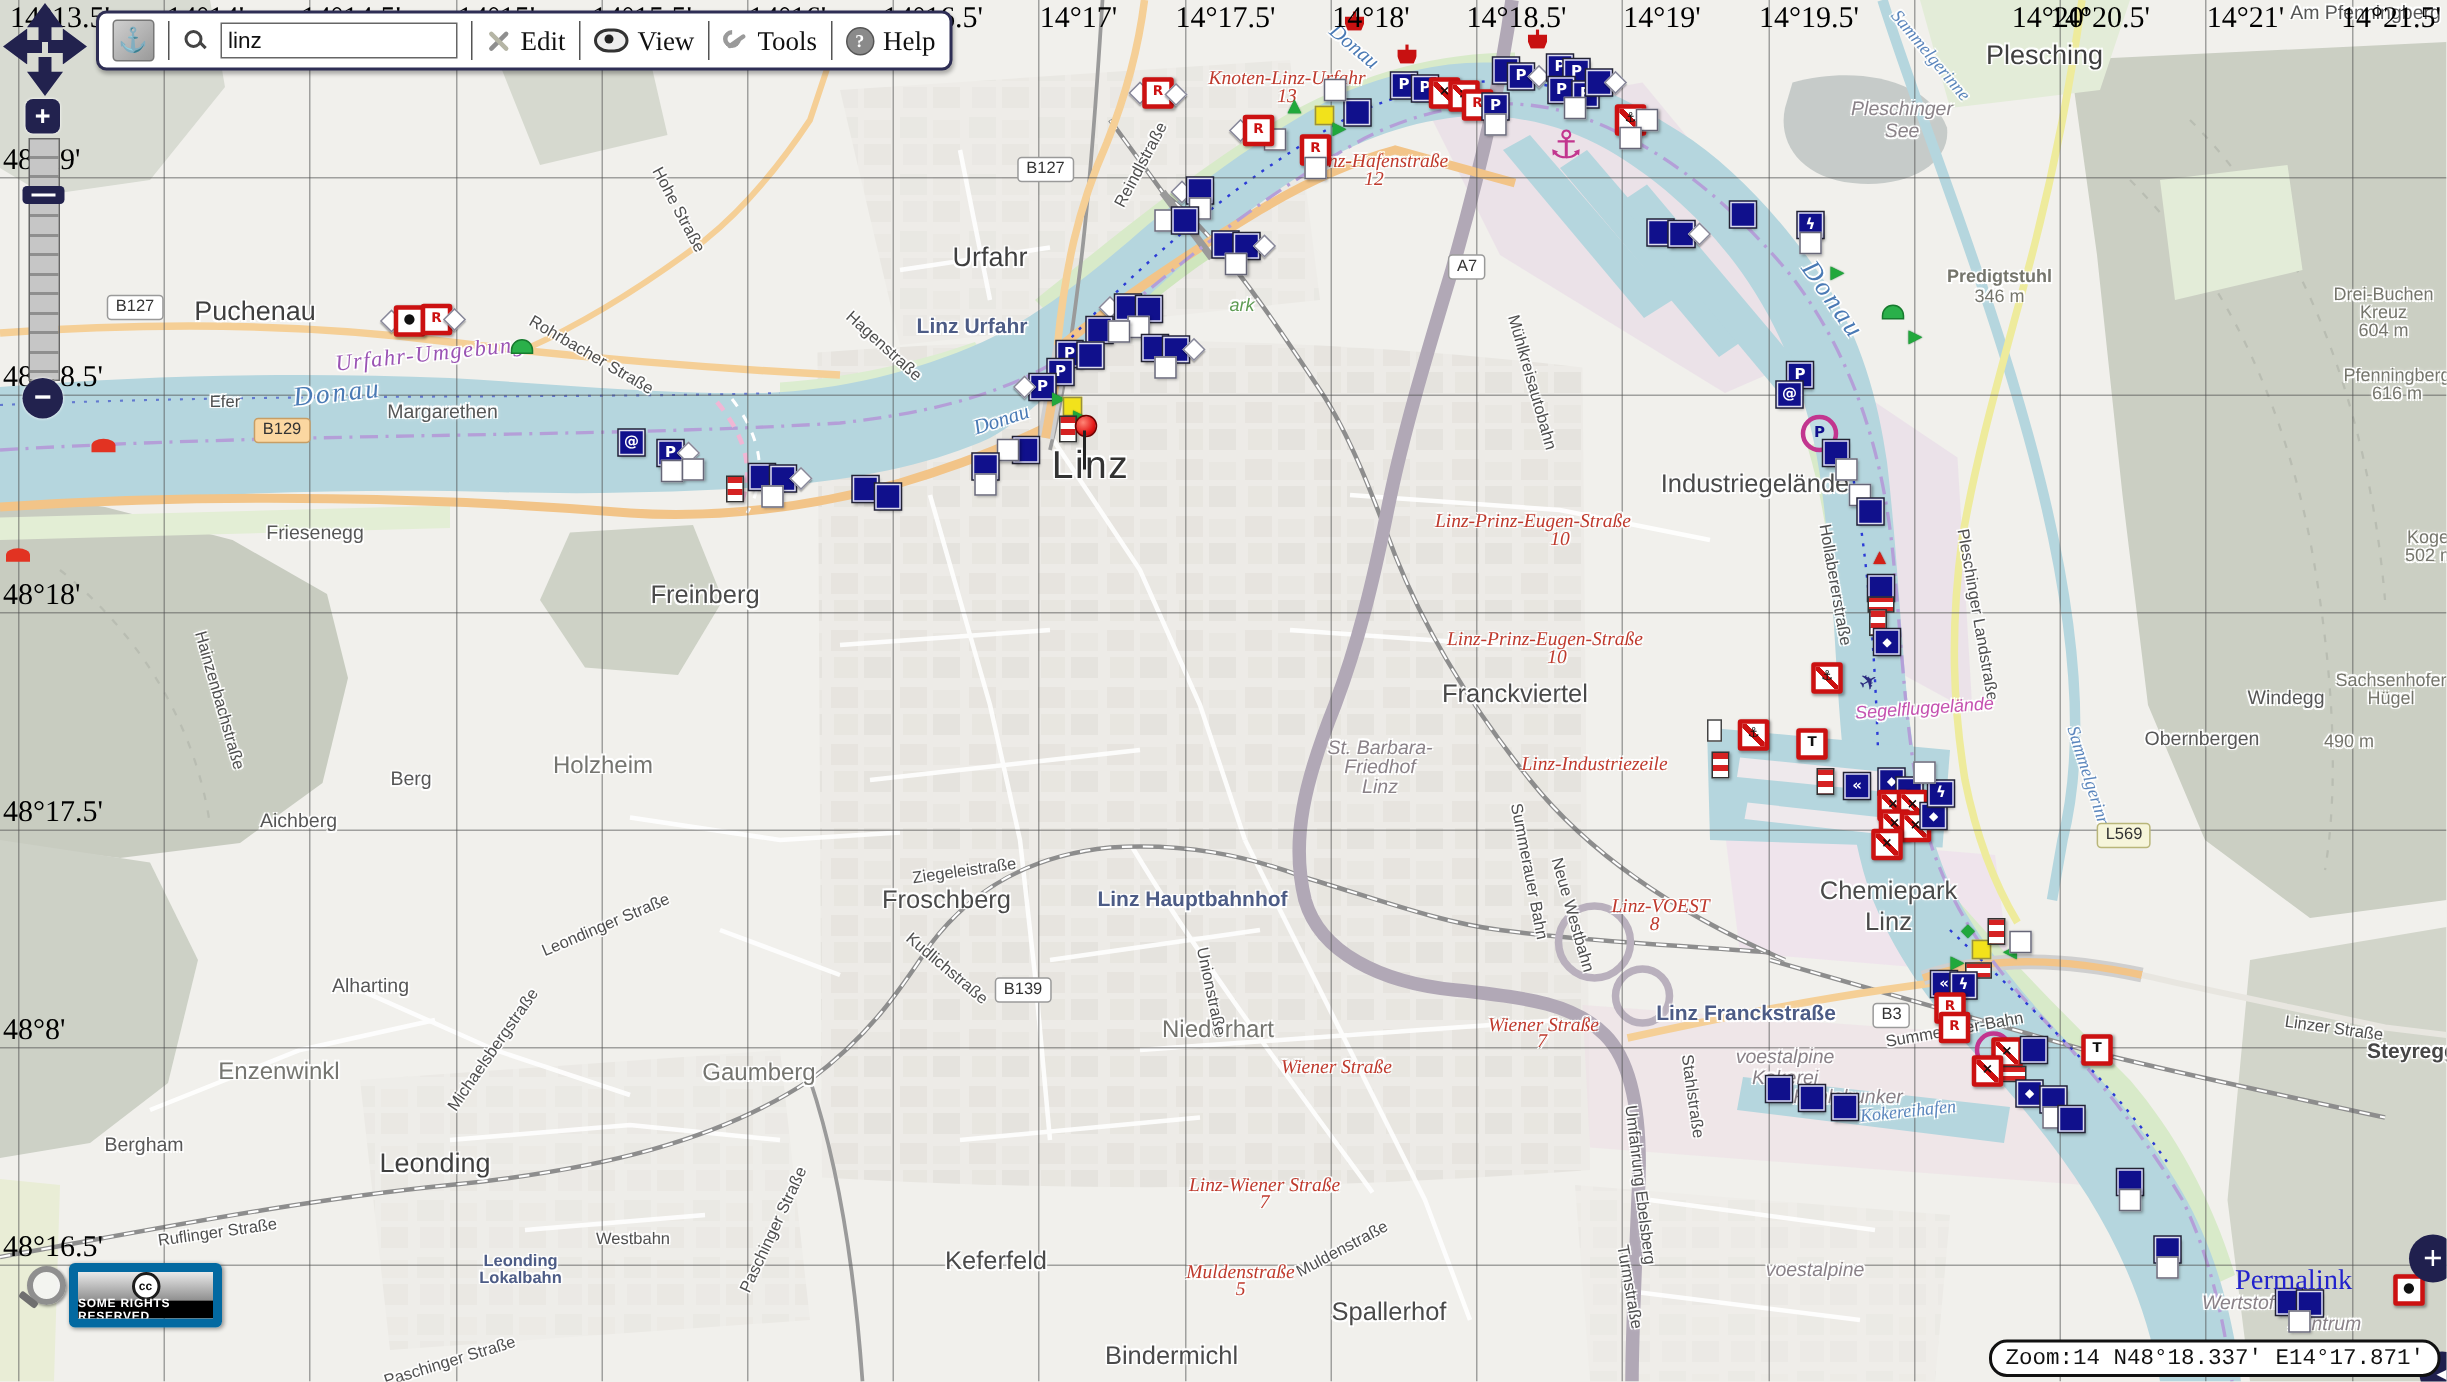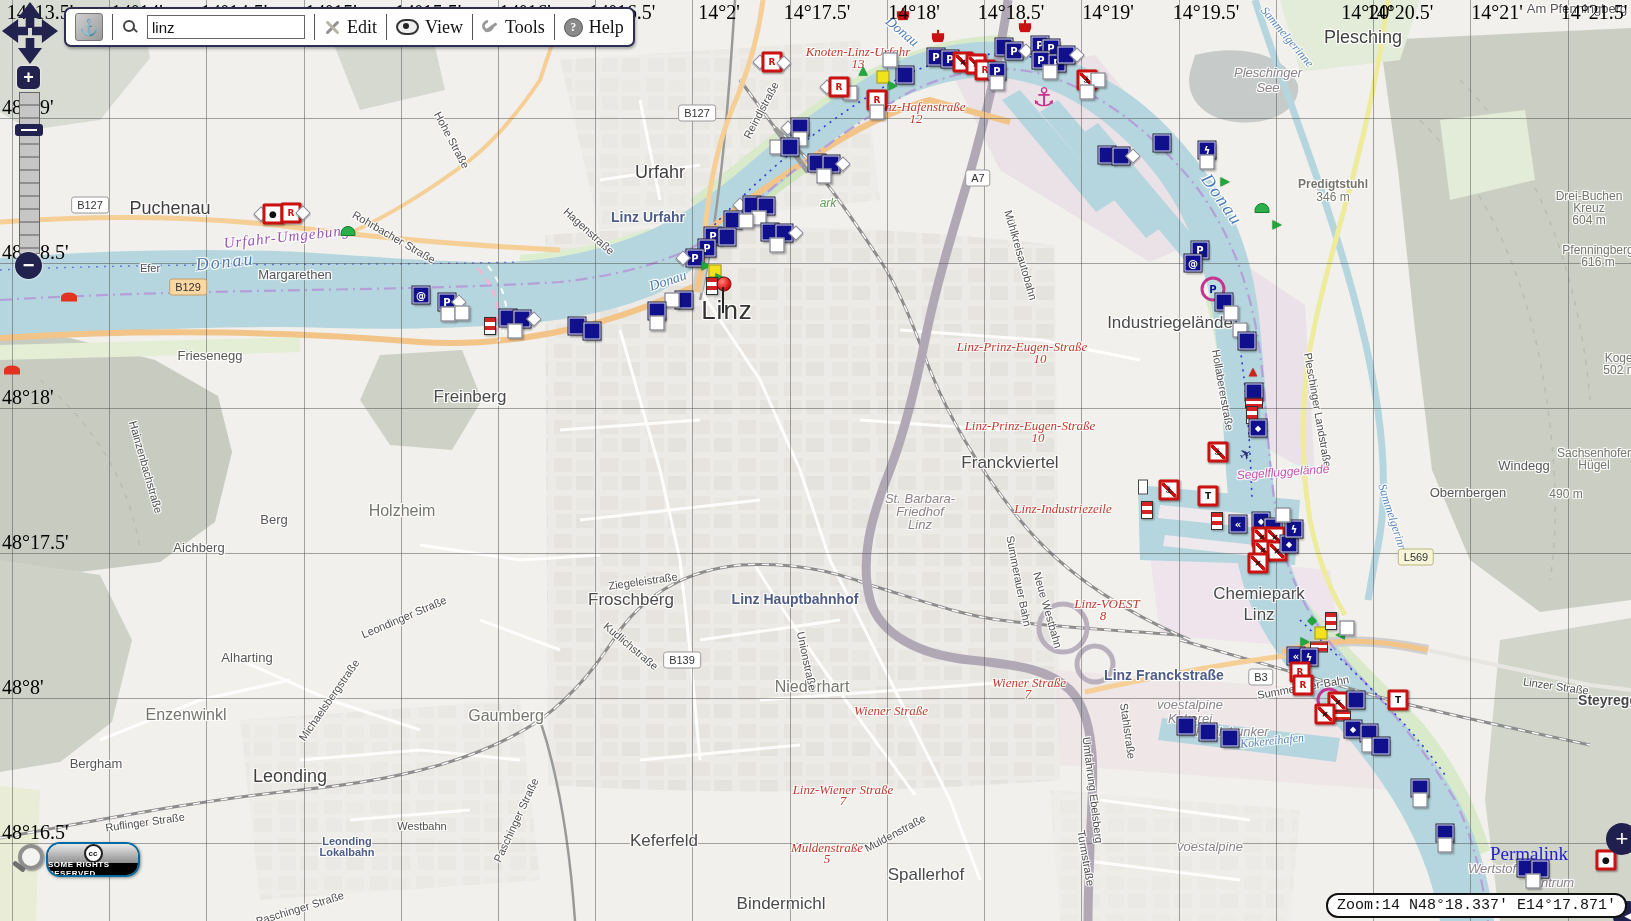--- a/index.html
+++ b/index.html
@@ -88,21 +88,21 @@
   .pa-right{left:30px;top:17px;width:26px;height:24px;clip-path:polygon(100% 50%,38% 0,38% 32%,0 32%,0 68%,38% 68%,38% 100%);}
   #zplus{position:absolute;left:15px;top:64px;width:23px;height:23px;background:#22224e;border-radius:5px;color:#fff;font-size:18px;font-weight:bold;display:flex;align-items:center;justify-content:center;cursor:pointer;filter:drop-shadow(0 0 1px #fff);}
   #ztrack{position:absolute;left:17px;top:90px;width:19px;height:160px;border:1px solid #666;background:repeating-linear-gradient(180deg,#c6c6c6 0 11px,#8f8f8f 11px 13px);cursor:pointer;}
   #zhandle{position:absolute;left:13px;top:122px;width:28px;height:12px;background:#22224e;border-radius:3px;cursor:grab;display:flex;align-items:center;justify-content:center;}
   #zhandle::after{content:"";width:16px;height:2px;background:#fff;}
   #zminus{position:absolute;left:13px;top:250px;width:27px;height:27px;background:#22224e;border-radius:50%;color:#fff;font-size:20px;font-weight:bold;display:flex;align-items:center;justify-content:center;cursor:pointer;filter:drop-shadow(0 0 1px #fff);}
   
   #biglens{position:absolute;left:12px;top:842px;width:36px;height:36px;z-index:11;cursor:pointer;}
   #biglens::before{content:"";position:absolute;left:6px;top:2px;width:18px;height:18px;border:4px solid #8f8f8f;border-radius:50%;background:rgba(244,244,244,.85);box-shadow:1px 1px 2px rgba(0,0,0,.4);}
   #biglens::after{content:"";position:absolute;left:0px;top:22px;width:14px;height:5px;background:#6f6f6f;border-radius:2px;transform:rotate(38deg);}
-  #ccbadge{position:absolute;left:46px;top:842px;width:90px;height:31px;border:2px solid #0369a1;border-radius:14px;overflow:hidden;z-index:11;cursor:pointer;box-shadow:1px 1px 3px rgba(0,0,0,.4);}
+  #ccbadge{position:absolute;left:46px;top:842px;width:90px;height:31px;border:6px solid #0369a1;border-radius:4px;overflow:hidden;z-index:11;cursor:pointer;box-shadow:1px 1px 3px rgba(0,0,0,.4);}
   #cctop{height:19px;background:linear-gradient(180deg,#e9e9e9,#8f8f8f);display:flex;align-items:center;justify-content:center;}
   #ccring{width:15px;height:15px;border:2px solid #1c1c1c;border-radius:50%;background:#fff;color:#111;font-size:8px;font-weight:bold;display:flex;align-items:center;justify-content:center;}
   #ccbar{height:12px;background:#000;color:#fff;font-size:8px;font-weight:bold;letter-spacing:.5px;display:flex;align-items:center;justify-content:center;font-family:"Liberation Sans",sans-serif;}
   #scalebox{position:absolute;left:10px;top:870px;width:310px;height:40px;z-index:10;pointer-events:none;}
   #nmibar{position:absolute;left:0;top:14px;width:293px;border-top:2px solid #111;}
   #nmibar::before,#nmibar::after{content:"";position:absolute;top:-9px;width:2px;height:9px;background:#111;}
   #nmibar::before{left:0;} #nmibar::after{right:0;}
   #nmilabel{position:absolute;left:130px;top:-2px;font-family:"Liberation Serif",serif;font-size:14px;color:#111;text-shadow:0 0 2px #fff,0 0 2px #fff;}
   #kmbar{position:absolute;left:0;top:26px;width:160px;border-top:2px solid #111;}
   #kmbar::before,#kmbar::after{content:"";position:absolute;top:0;width:2px;height:8px;background:#111;}
@@ -569,21 +569,21 @@
     </div>
 
   <div id="gratlayer">
       <div class="glon" style="left: 40px;">14°13.5'</div>
       <div class="glon" style="left: 137px;">14°14'</div>
       <div class="glon" style="left: 234px;">14°14.5'</div>
       <div class="glon" style="left: 331px;">14°15'</div>
       <div class="glon" style="left: 428px;">14°15.5'</div>
       <div class="glon" style="left: 525px;">14°16'</div>
       <div class="glon" style="left: 622px;">14°16.5'</div>
-      <div class="glon" style="left: 719px;">14°2'</div>
+      <div class="glon" style="left: 719px;">14°17'</div>
       <div class="glon" style="left: 817px;">14°17.5'</div>
       <div class="glon" style="left: 914px;">14°18'</div>
       <div class="glon" style="left: 1011px;">14°18.5'</div>
       <div class="glon" style="left: 1108px;">14°19'</div>
       <div class="glon" style="left: 1206px;">14°19.5'</div>
       <div class="glon" style="left: 1367px;">14°20'</div>
       <div class="glon" style="left: 1400px;">14°20.5'</div>
       <div class="glon" style="left: 1497px;">14°21'</div>
       <div class="glon" style="left: 1594px;">14°21.5'</div>
       <div class="glat" style="top: 107px;">48°19'</div>

